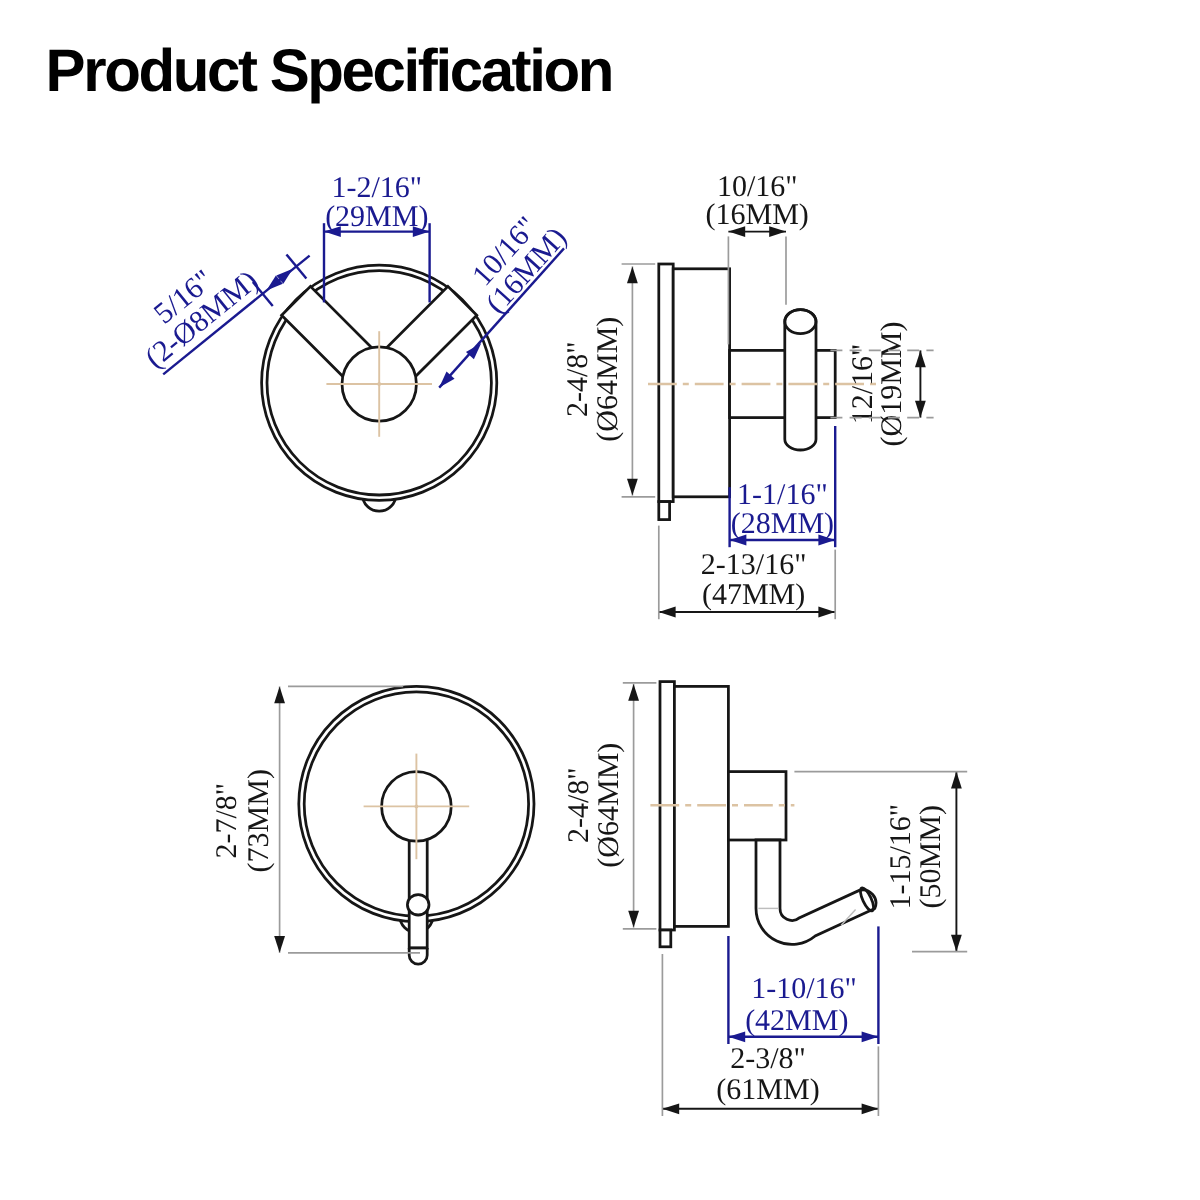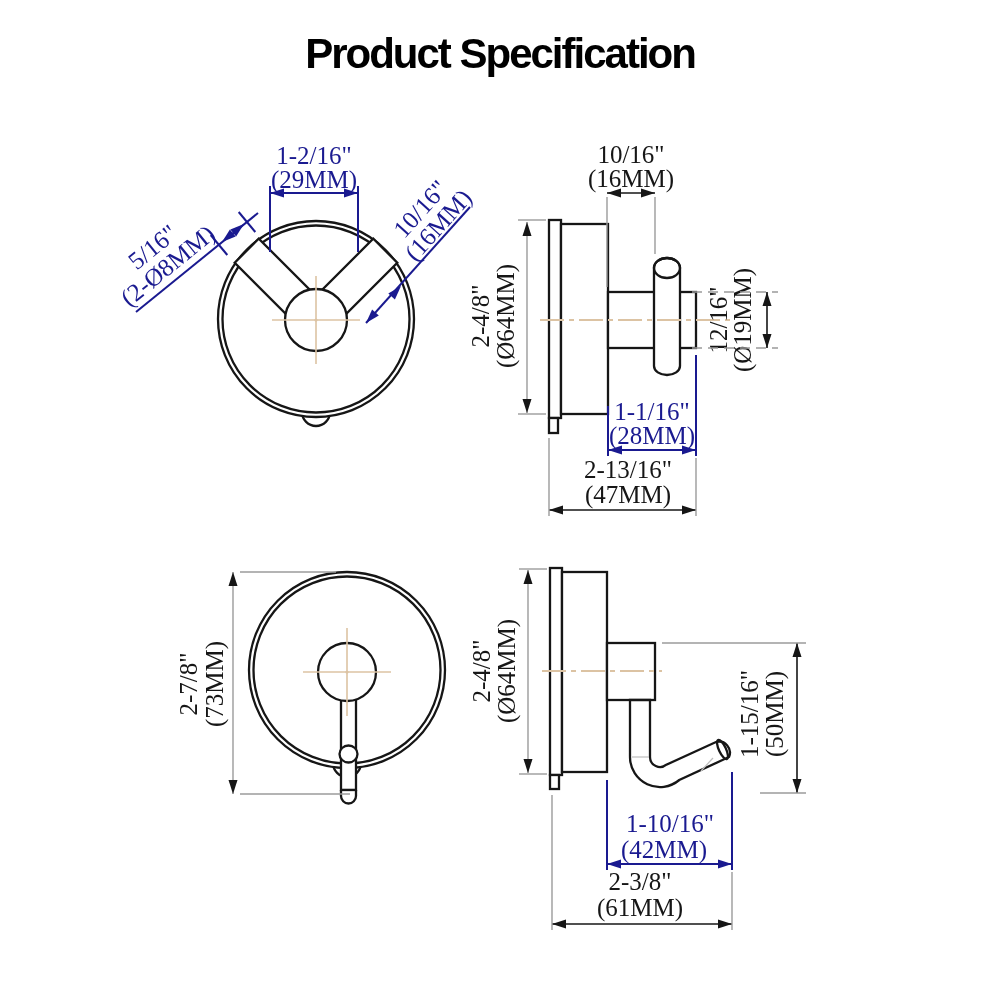--- a/index.html
+++ b/index.html
@@ -1,19 +1,19 @@
 <!DOCTYPE html>
 <html><head>
 <meta charset="utf-8">
 <style>
   html,body{margin:0;padding:0;background:#ffffff;}
   .canvas{position:relative;width:1000px;height:1000px;background:#ffffff;overflow:hidden;
           font-family:"Liberation Sans", sans-serif;}
-  .title{position:absolute;top:30px;left:0;right:0;text-align:center;
-         font-size:42px;font-weight:bold;letter-spacing:-2px;color:#000;}
+  .title{position:absolute;top:30px;left:0;right:0;text-align:left;
+         font-size:50px;font-weight:bold;letter-spacing:-2px;color:#000;padding-left:38px;}
   svg{position:absolute;top:0;left:0;}
   svg text{font-family:"Liberation Serif","DejaVu Serif",serif;font-size:25px;fill:#161616;}
   text.blu{fill:#1a1a90;}
   .ln{stroke:#161616;stroke-width:2.3;fill:none;}
   .lnf{stroke:#161616;stroke-width:2.3;fill:#ffffff;}
   .thin{stroke:#161616;stroke-width:1.6;fill:none;}
   .ext{stroke:#9b9b9b;stroke-width:1.4;fill:none;}
   .extd{stroke:#9b9b9b;stroke-width:1.4;fill:none;stroke-dasharray:10 6;}
   .bdim{stroke:#1a1a90;stroke-width:2;fill:none;}
   .cline{stroke:#dcc3a3;stroke-width:2;fill:none;stroke-dasharray:24 5 5 5;}

